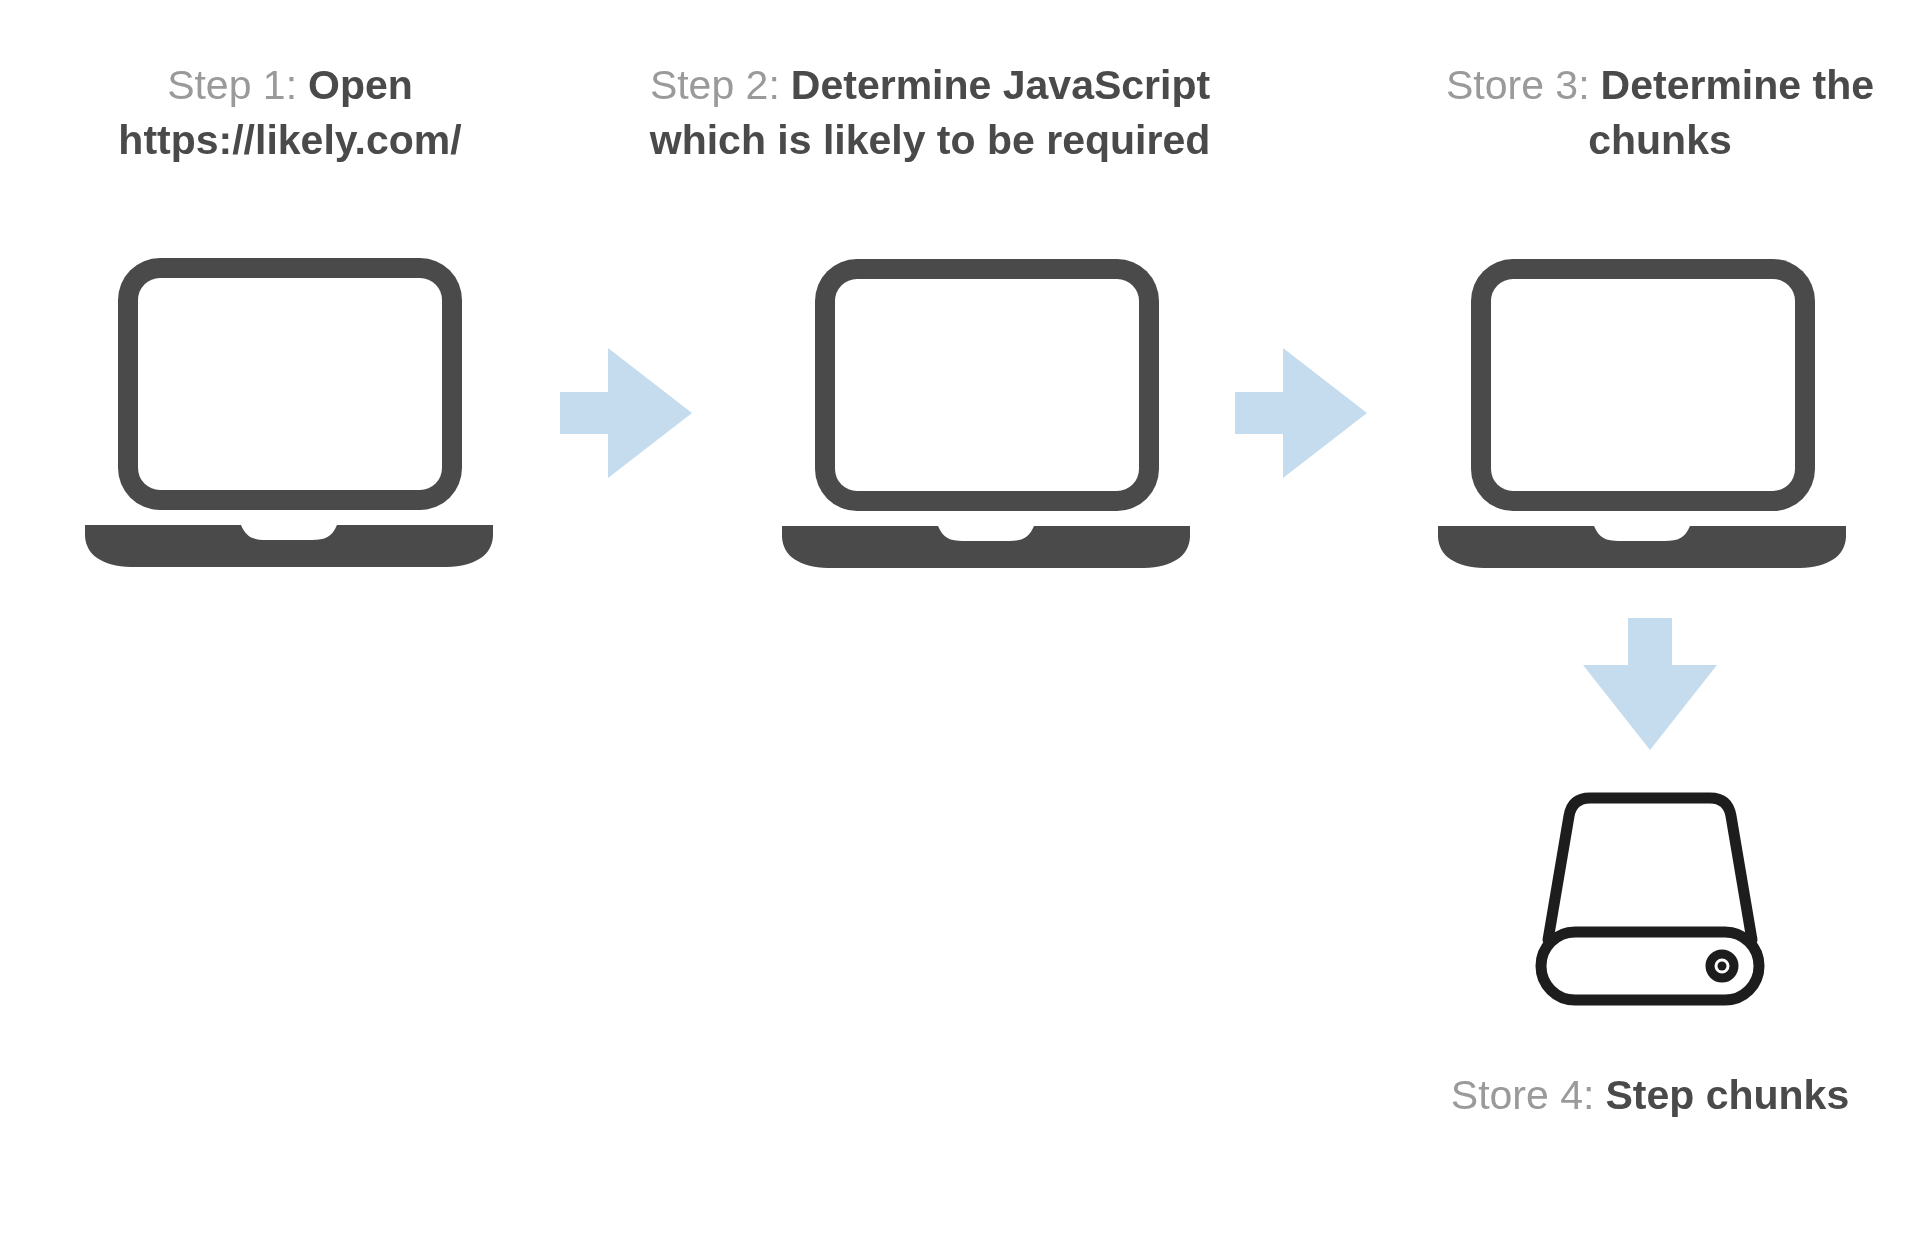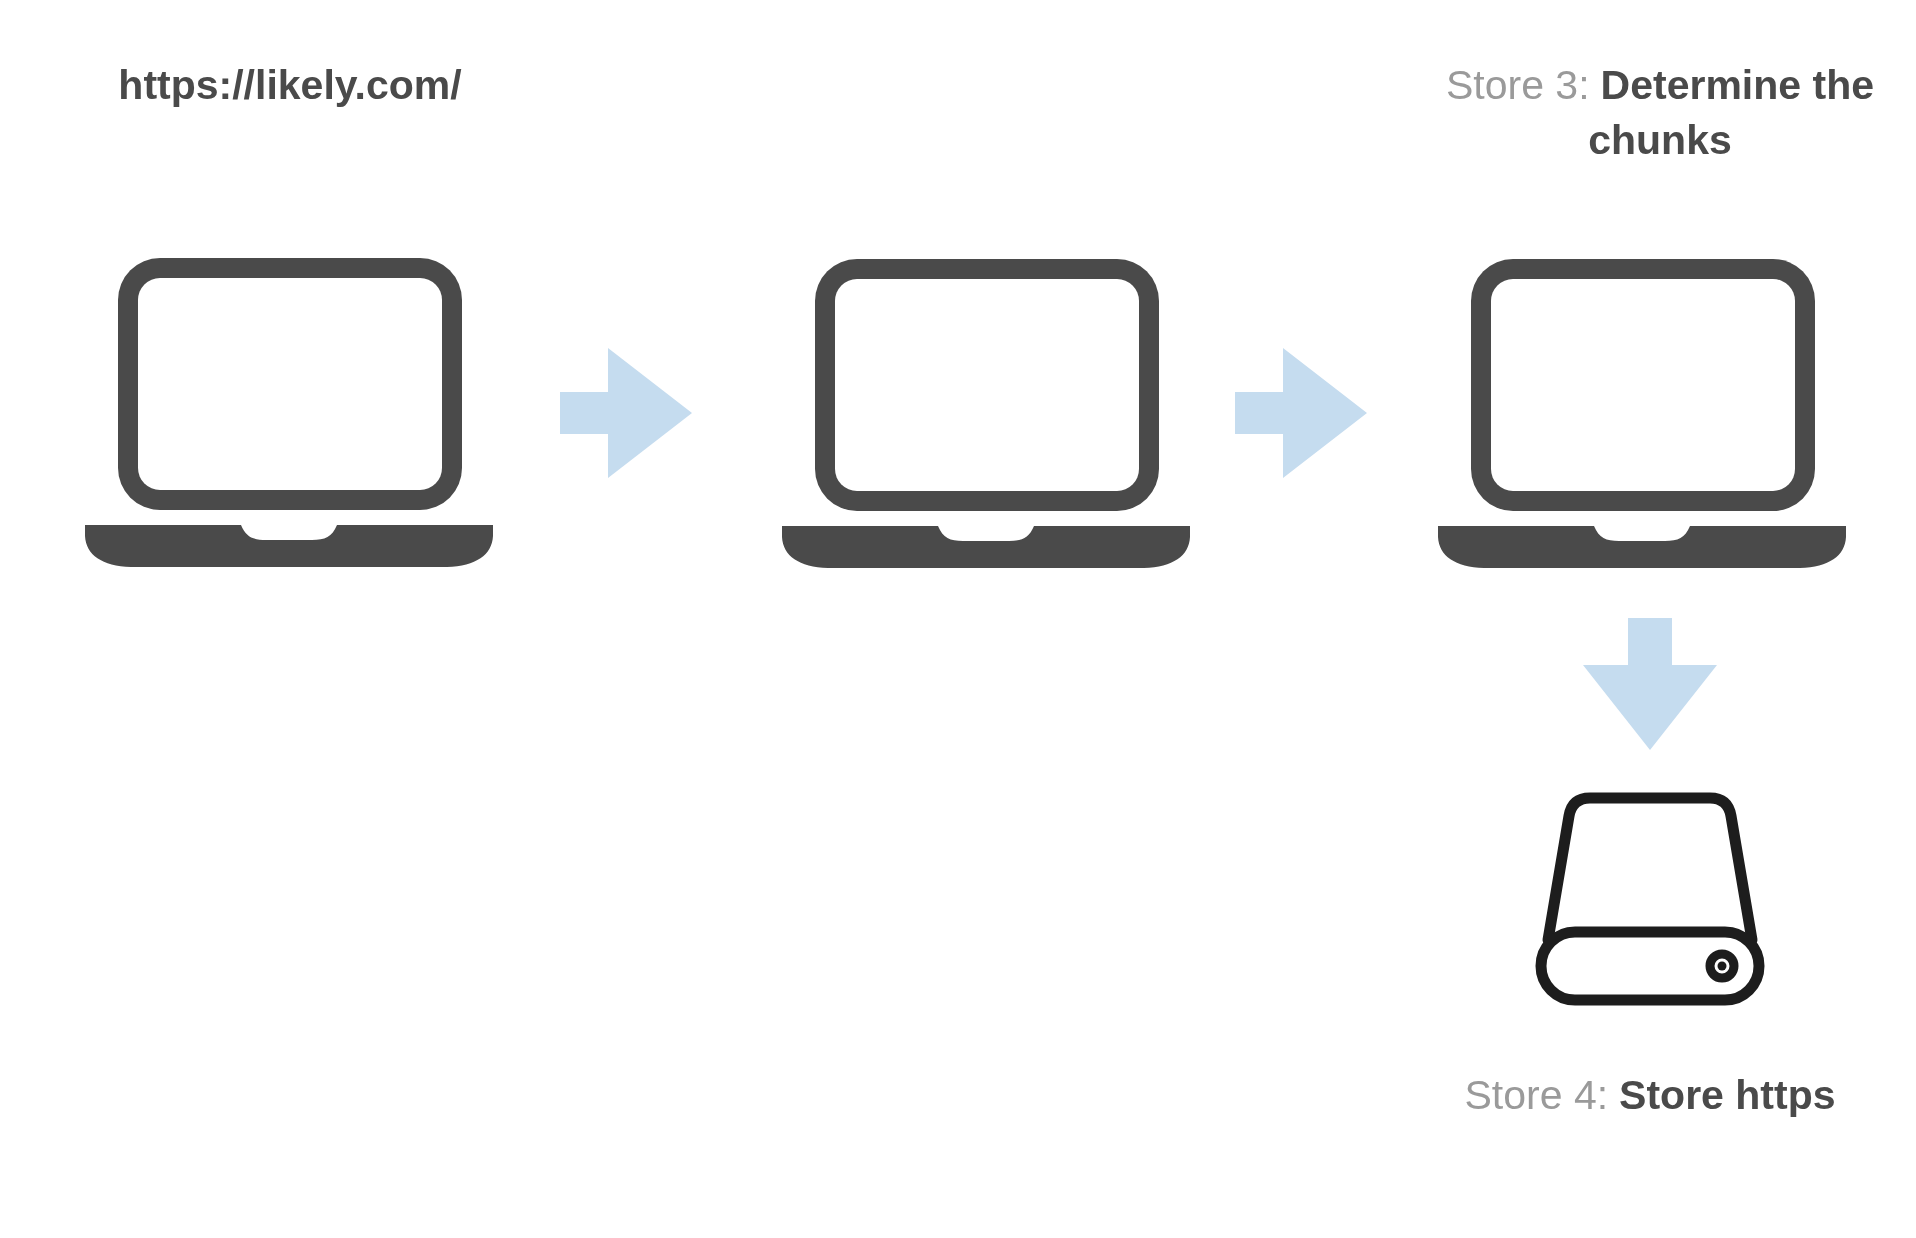--- a/index.html
+++ b/index.html
@@ -44,23 +44,28 @@
   #arrow-2  { left: 1235px; top: 348px; }
   #arrow-3  { left: 1583px; top: 618px; }
   #drive-1  { left: 1535px; top: 790px; }
 </style>
 </head>
 <body>
 
 <div class="canvas">
 
   <div class="caption" id="cap-1">
+    <div><span class="prefix">Step 1:</span><span class="strong">Open</span></div>
     <div class="strong">https://likely.com/</div>
   </div>
 
+  <div class="caption" id="cap-2">
+    <div><span class="prefix">Step 2:</span><span class="strong">Determine JavaScript</span></div>
+    <div class="strong">which is likely to be required</div>
+  </div>
 
   <div class="caption" id="cap-3">
     <div><span class="prefix">Store 3:</span><span class="strong">Determine the</span></div>
     <div class="strong">chunks</div>
   </div>
 
   <svg class="icon-abs" id="laptop-1" width="408" height="312" viewBox="0 0 408 312">
     <rect x="33" y="3" width="344" height="252" rx="42" fill="#4a4a4a"></rect>
     <rect x="53" y="23" width="304" height="212" rx="22" fill="#ffffff"></rect>
     <path d="M 0,270 H 156 C 161,282 168,285 181,285 H 227 C 240,285 247,282 252,270 H 408 V 281 C 407,300 391,311 362,312 H 46 C 17,311 1,300 0,281 Z" fill="#4a4a4a"></path>
@@ -93,16 +98,16 @@
   <svg class="icon-abs" id="drive-1" width="230" height="222" viewBox="0 0 230 222">
     <g fill="none" stroke-width="11" stroke-linecap="round" stroke-linejoin="round" stroke="#1d1d1d">
       <path d="M 13,150 L 34,26 Q 37,8 55,8 L 175,8 Q 193,8 196,26 L 217,150"></path>
       <rect x="6" y="142" width="218" height="68" rx="34"></rect>
       <circle cx="187" cy="176" r="12" stroke-width="9"></circle>
     </g>
     <circle cx="187" cy="176" r="4.5" stroke="none" fill="#1d1d1d"></circle>
   </svg>
 
   <div class="caption" id="cap-4">
-    <div><span class="prefix">Store 4:</span><span class="strong">Store https</span></div>
+    <div><span class="prefix">Store 4:</span><span class="strong">Step chunks</span></div>
   </div>
 
 </div>
 
 </body></html>

